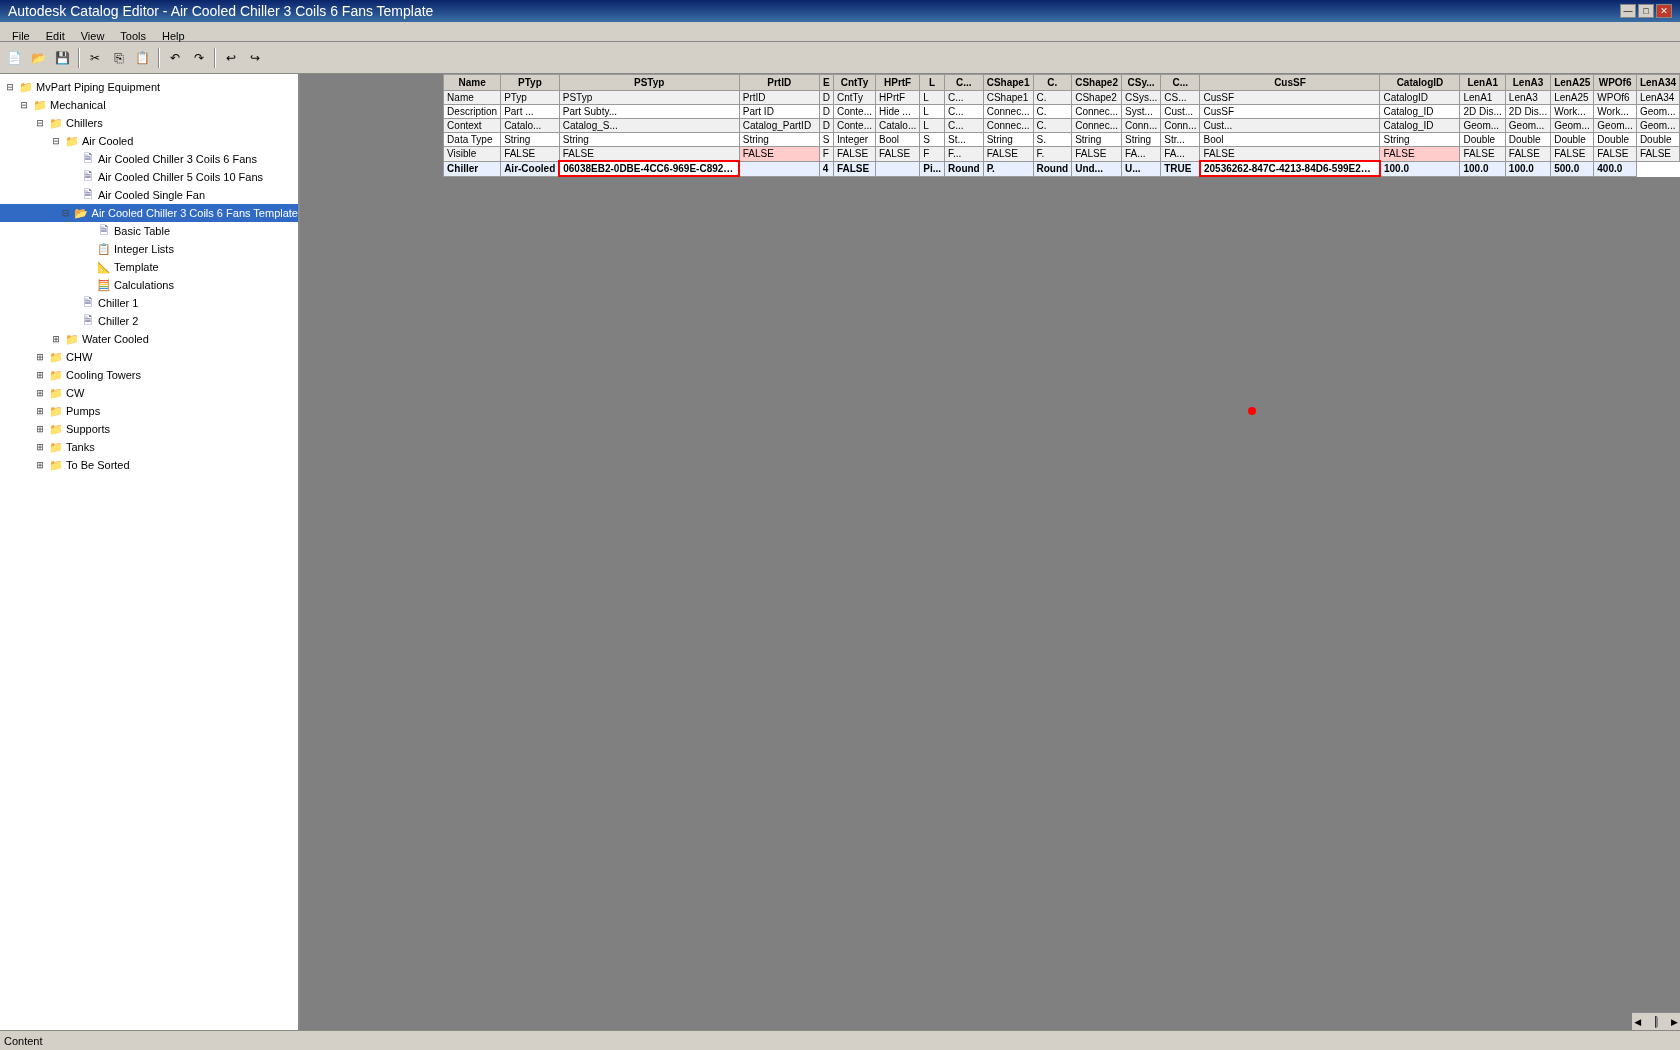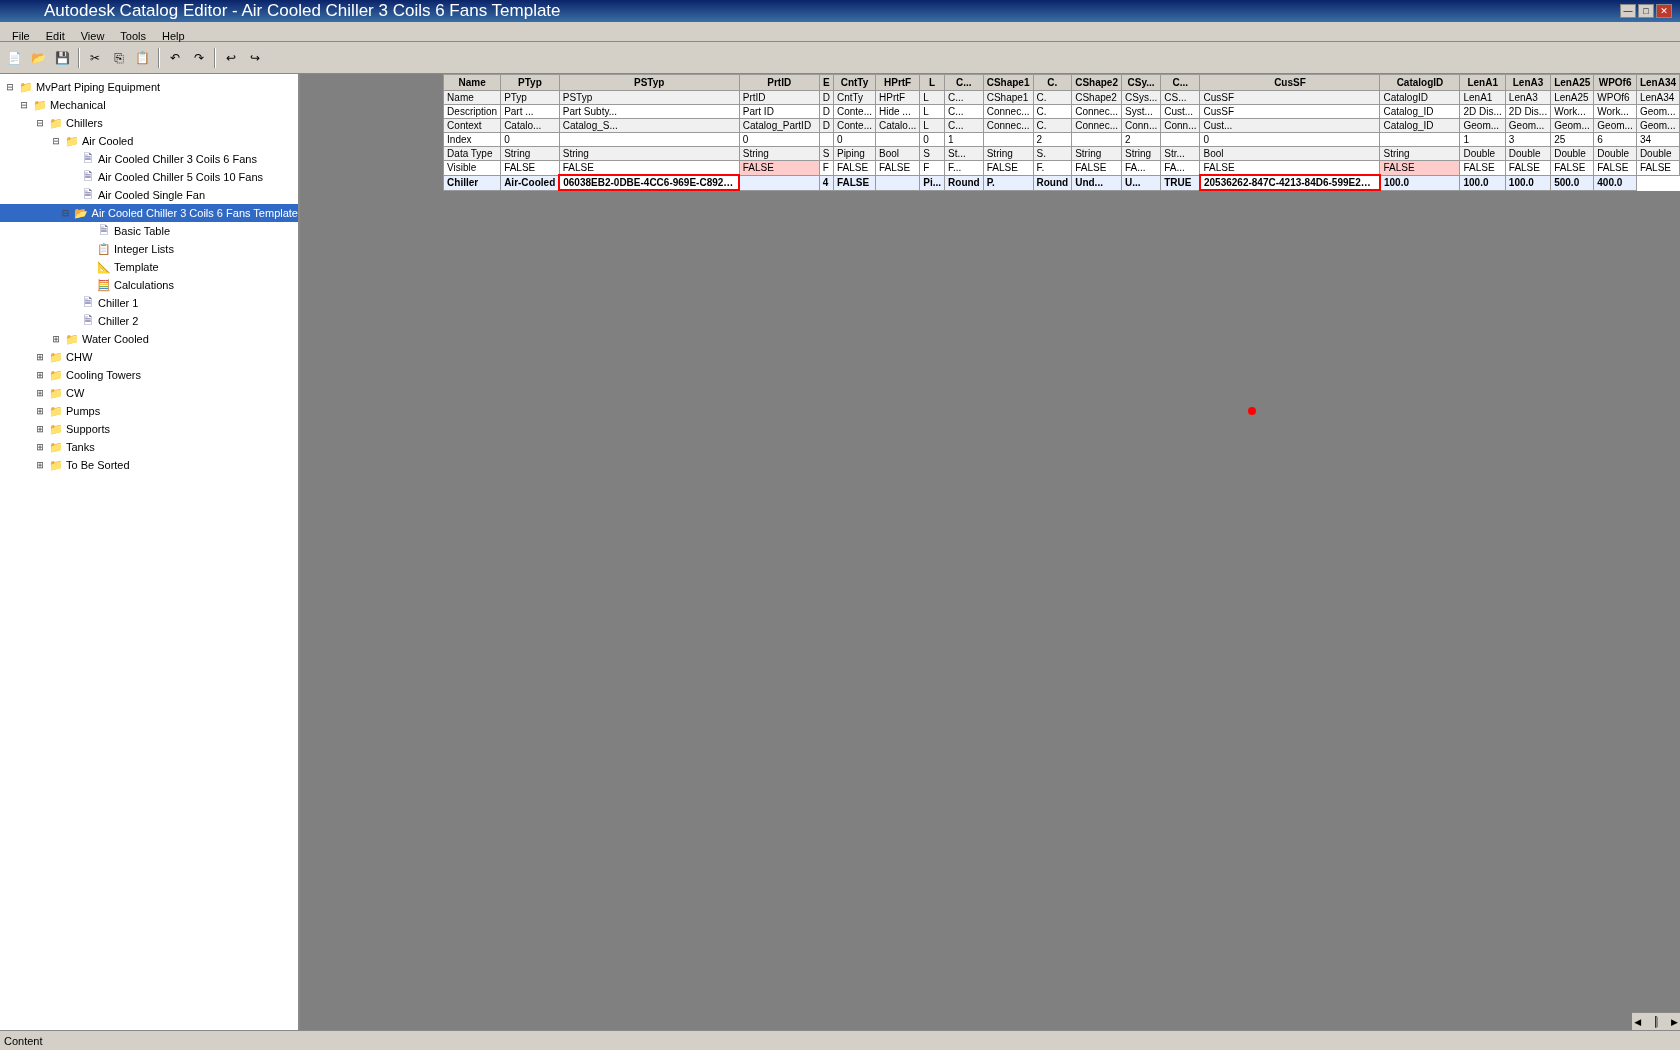--- a/index.html
+++ b/index.html
@@ -1,20 +1,20 @@
 <!DOCTYPE html>
 <html><head>
   <meta charset="utf-8">
   <style>
     * { margin: 0; padding: 0; box-sizing: border-box; }
     body { font-family: 'Segoe UI', Tahoma, Geneva, Verdana, sans-serif; font-size: 11px; background: #d4d0c8; width: 1680px; height: 1050px; overflow: hidden; }
     
     
     #title-bar { background: linear-gradient(to bottom, #0a246a, #3a6ea5); color: white; height: 22px; display: flex; align-items: center; padding: 0 8px; justify-content: space-between; }
-    #title-text { font-size: 17px; margin-left: 36px; }
+    #title-text { font-size: 14px; }
     #title-controls { display: flex; gap: 2px; }
     .title-btn { width: 16px; height: 14px; background: #d4d0c8; border: 1px solid #888; font-size: 9px; display: flex; align-items: center; justify-content: center; cursor: pointer; color: #000; }
     
     
     #menu-bar { background: #d4d0c8; height: 20px; display: flex; align-items: center; padding: 0 4px; border-bottom: 1px solid #888; }
     .menu-item { padding: 2px 8px; font-size: 11px; cursor: pointer; margin-top: 9px; }
     
     
     #toolbar { background: #d4d0c8; height: 32px; display: flex; align-items: center; padding: 2px 4px; border-bottom: 1px solid #888; gap: 2px; }
     .toolbar-btn { width: 22px; height: 22px; background: #d4d0c8; border: 1px solid transparent; display: flex; align-items: center; justify-content: center; cursor: pointer; font-size: 12px; }
@@ -364,51 +364,28 @@
               <td>Cust...</td>
               <td>Catalog_ID</td>
               <td>Geom...</td>
               <td>Geom...</td>
               <td>Geom...</td>
               <td>Geom...</td>
               <td>Geom...</td>
             </tr>
 
 
-            <tr>
-              <td>Index</td>
-              <td>0</td>
-              <td></td>
-              <td>0</td>
-              <td></td>
-              <td>0</td>
-              <td></td>
-              <td>0</td>
-              <td>1</td>
-              <td></td>
-              <td>2</td>
-              <td></td>
-              <td>2</td>
-              <td></td>
-              <td>0</td>
-              <td></td>
-              <td>1</td>
-              <td>3</td>
-              <td>25</td>
-              <td>6</td>
-              <td>34</td>
-            </tr>
 
             <tr>
               <td>Data Type</td>
               <td>String</td>
               <td>String</td>
               <td>String</td>
               <td>S</td>
-              <td>Piping</td>
+              <td>Integer</td>
               <td>Bool</td>
               <td>S</td>
               <td>St...</td>
               <td>String</td>
               <td>S.</td>
               <td>String</td>
               <td>String</td>
               <td>Str...</td>
               <td>Bool</td>
               <td>String</td>

